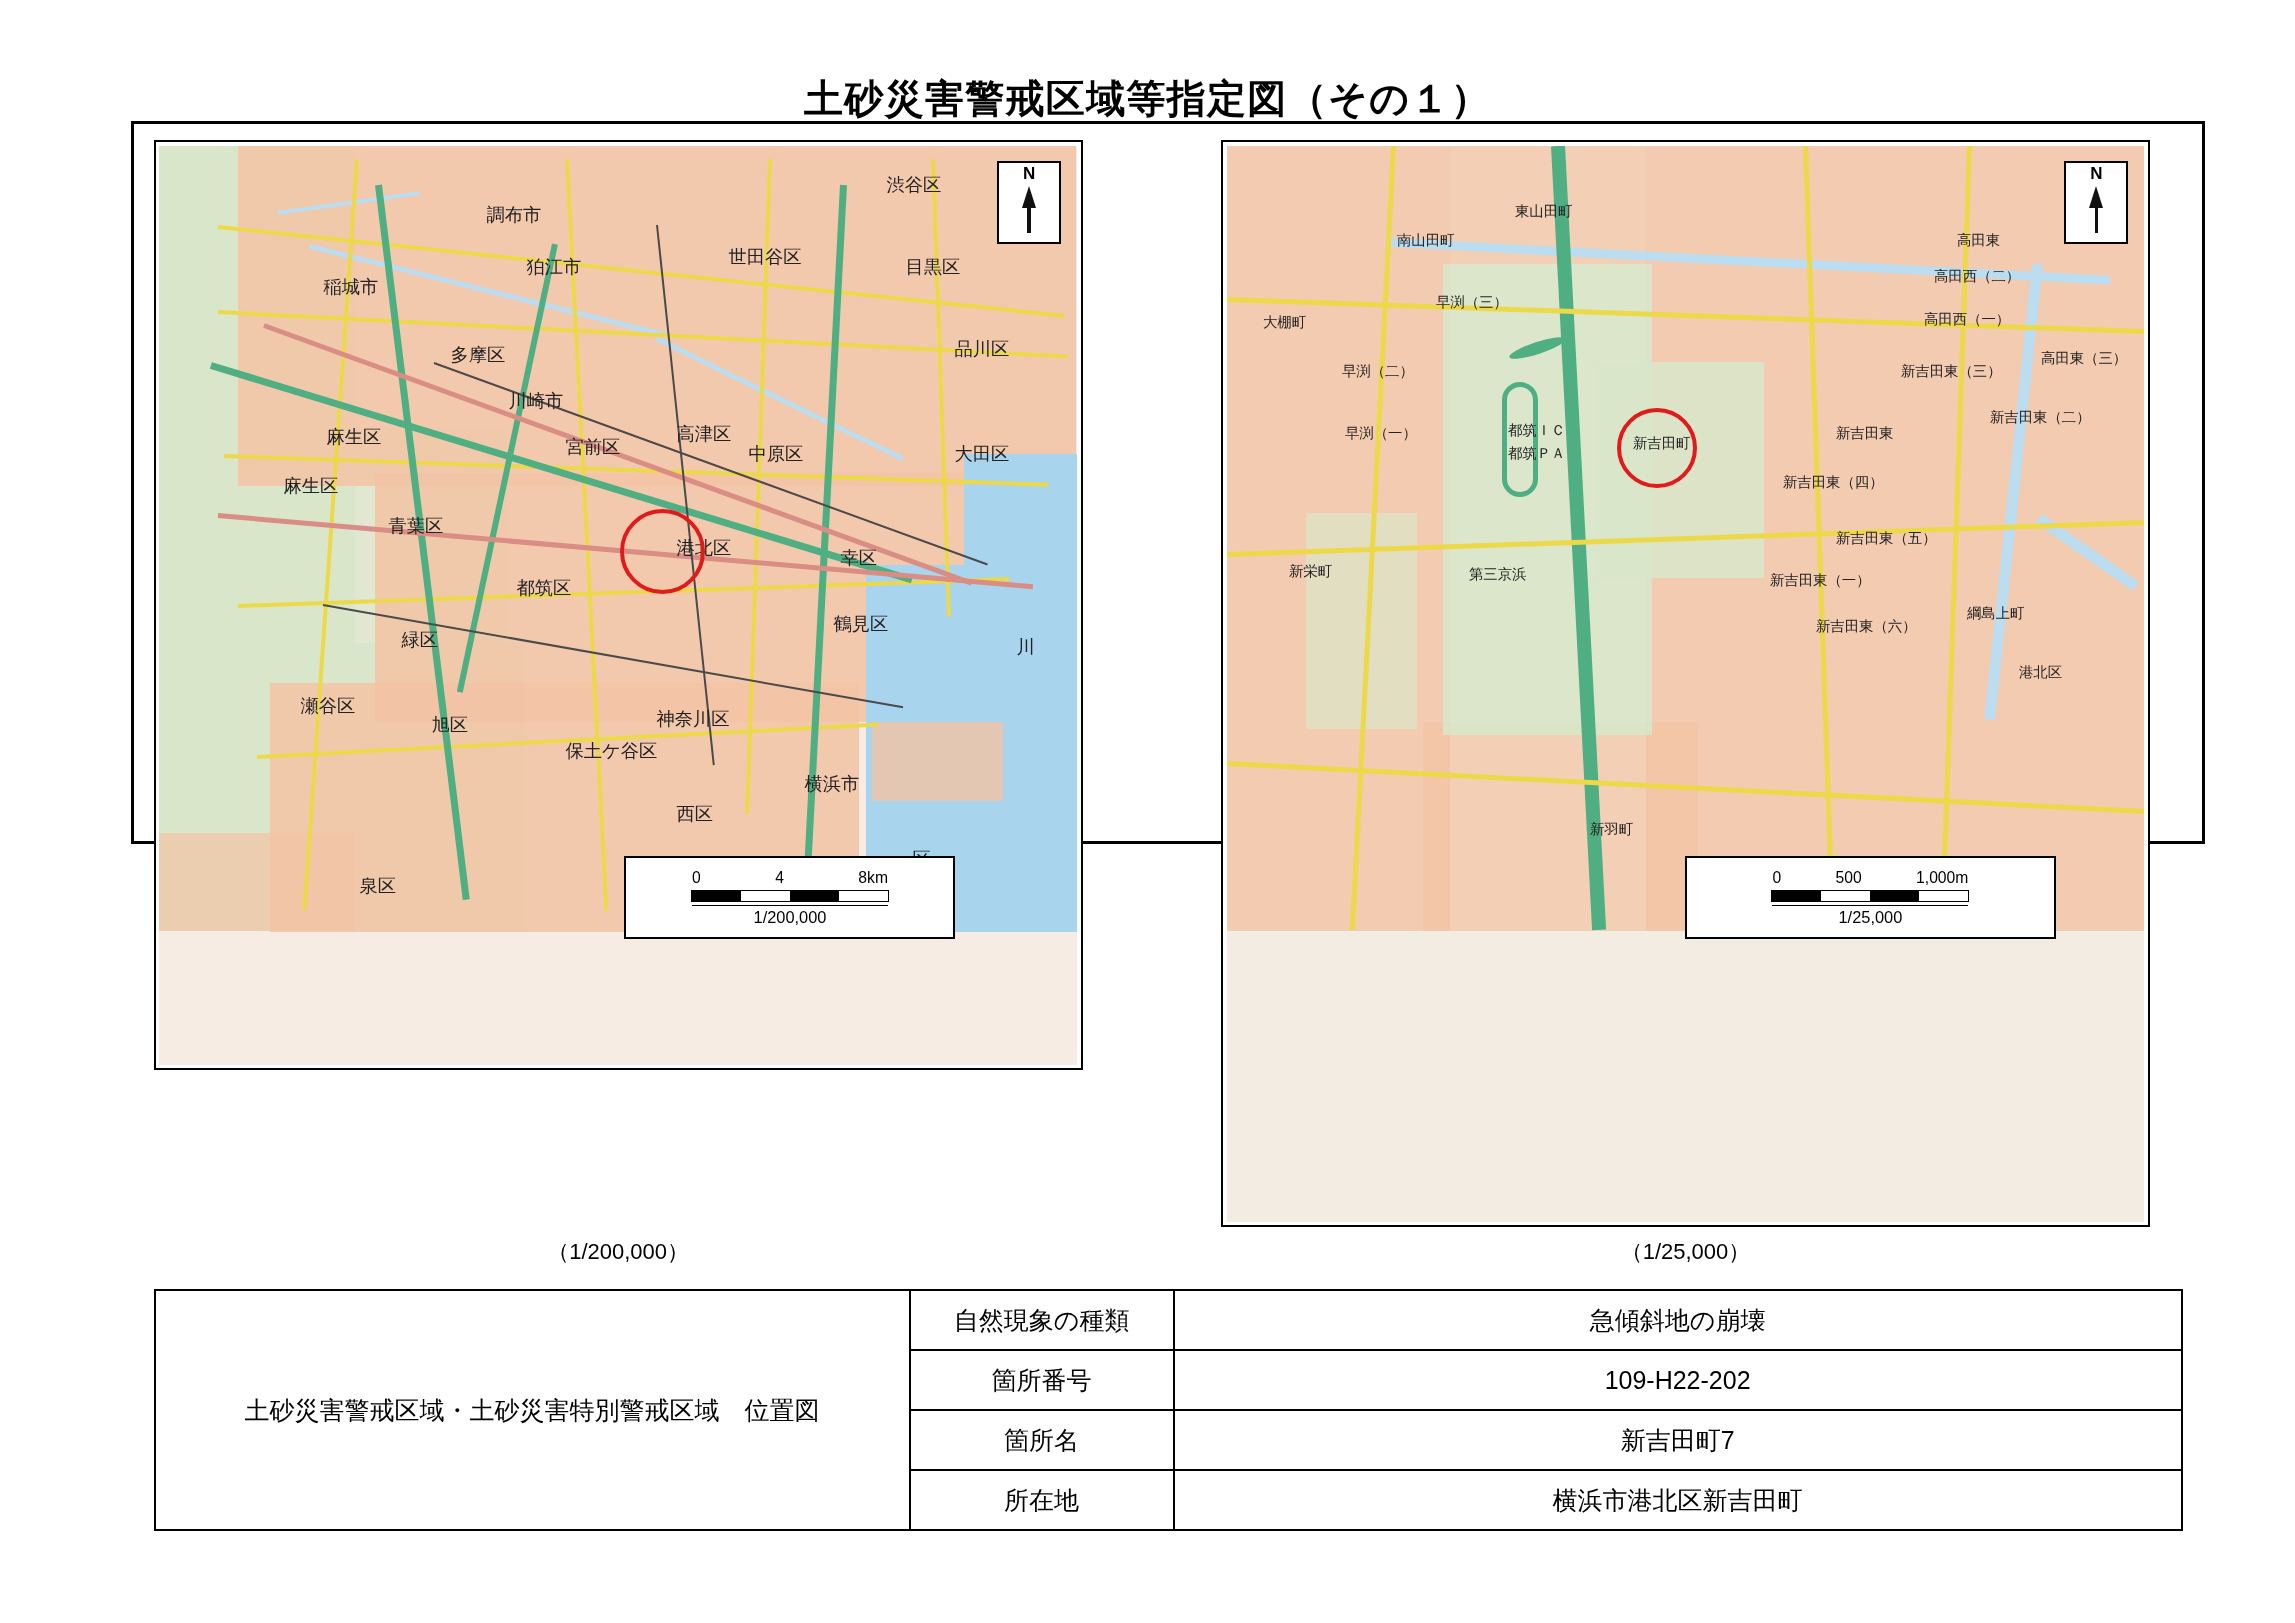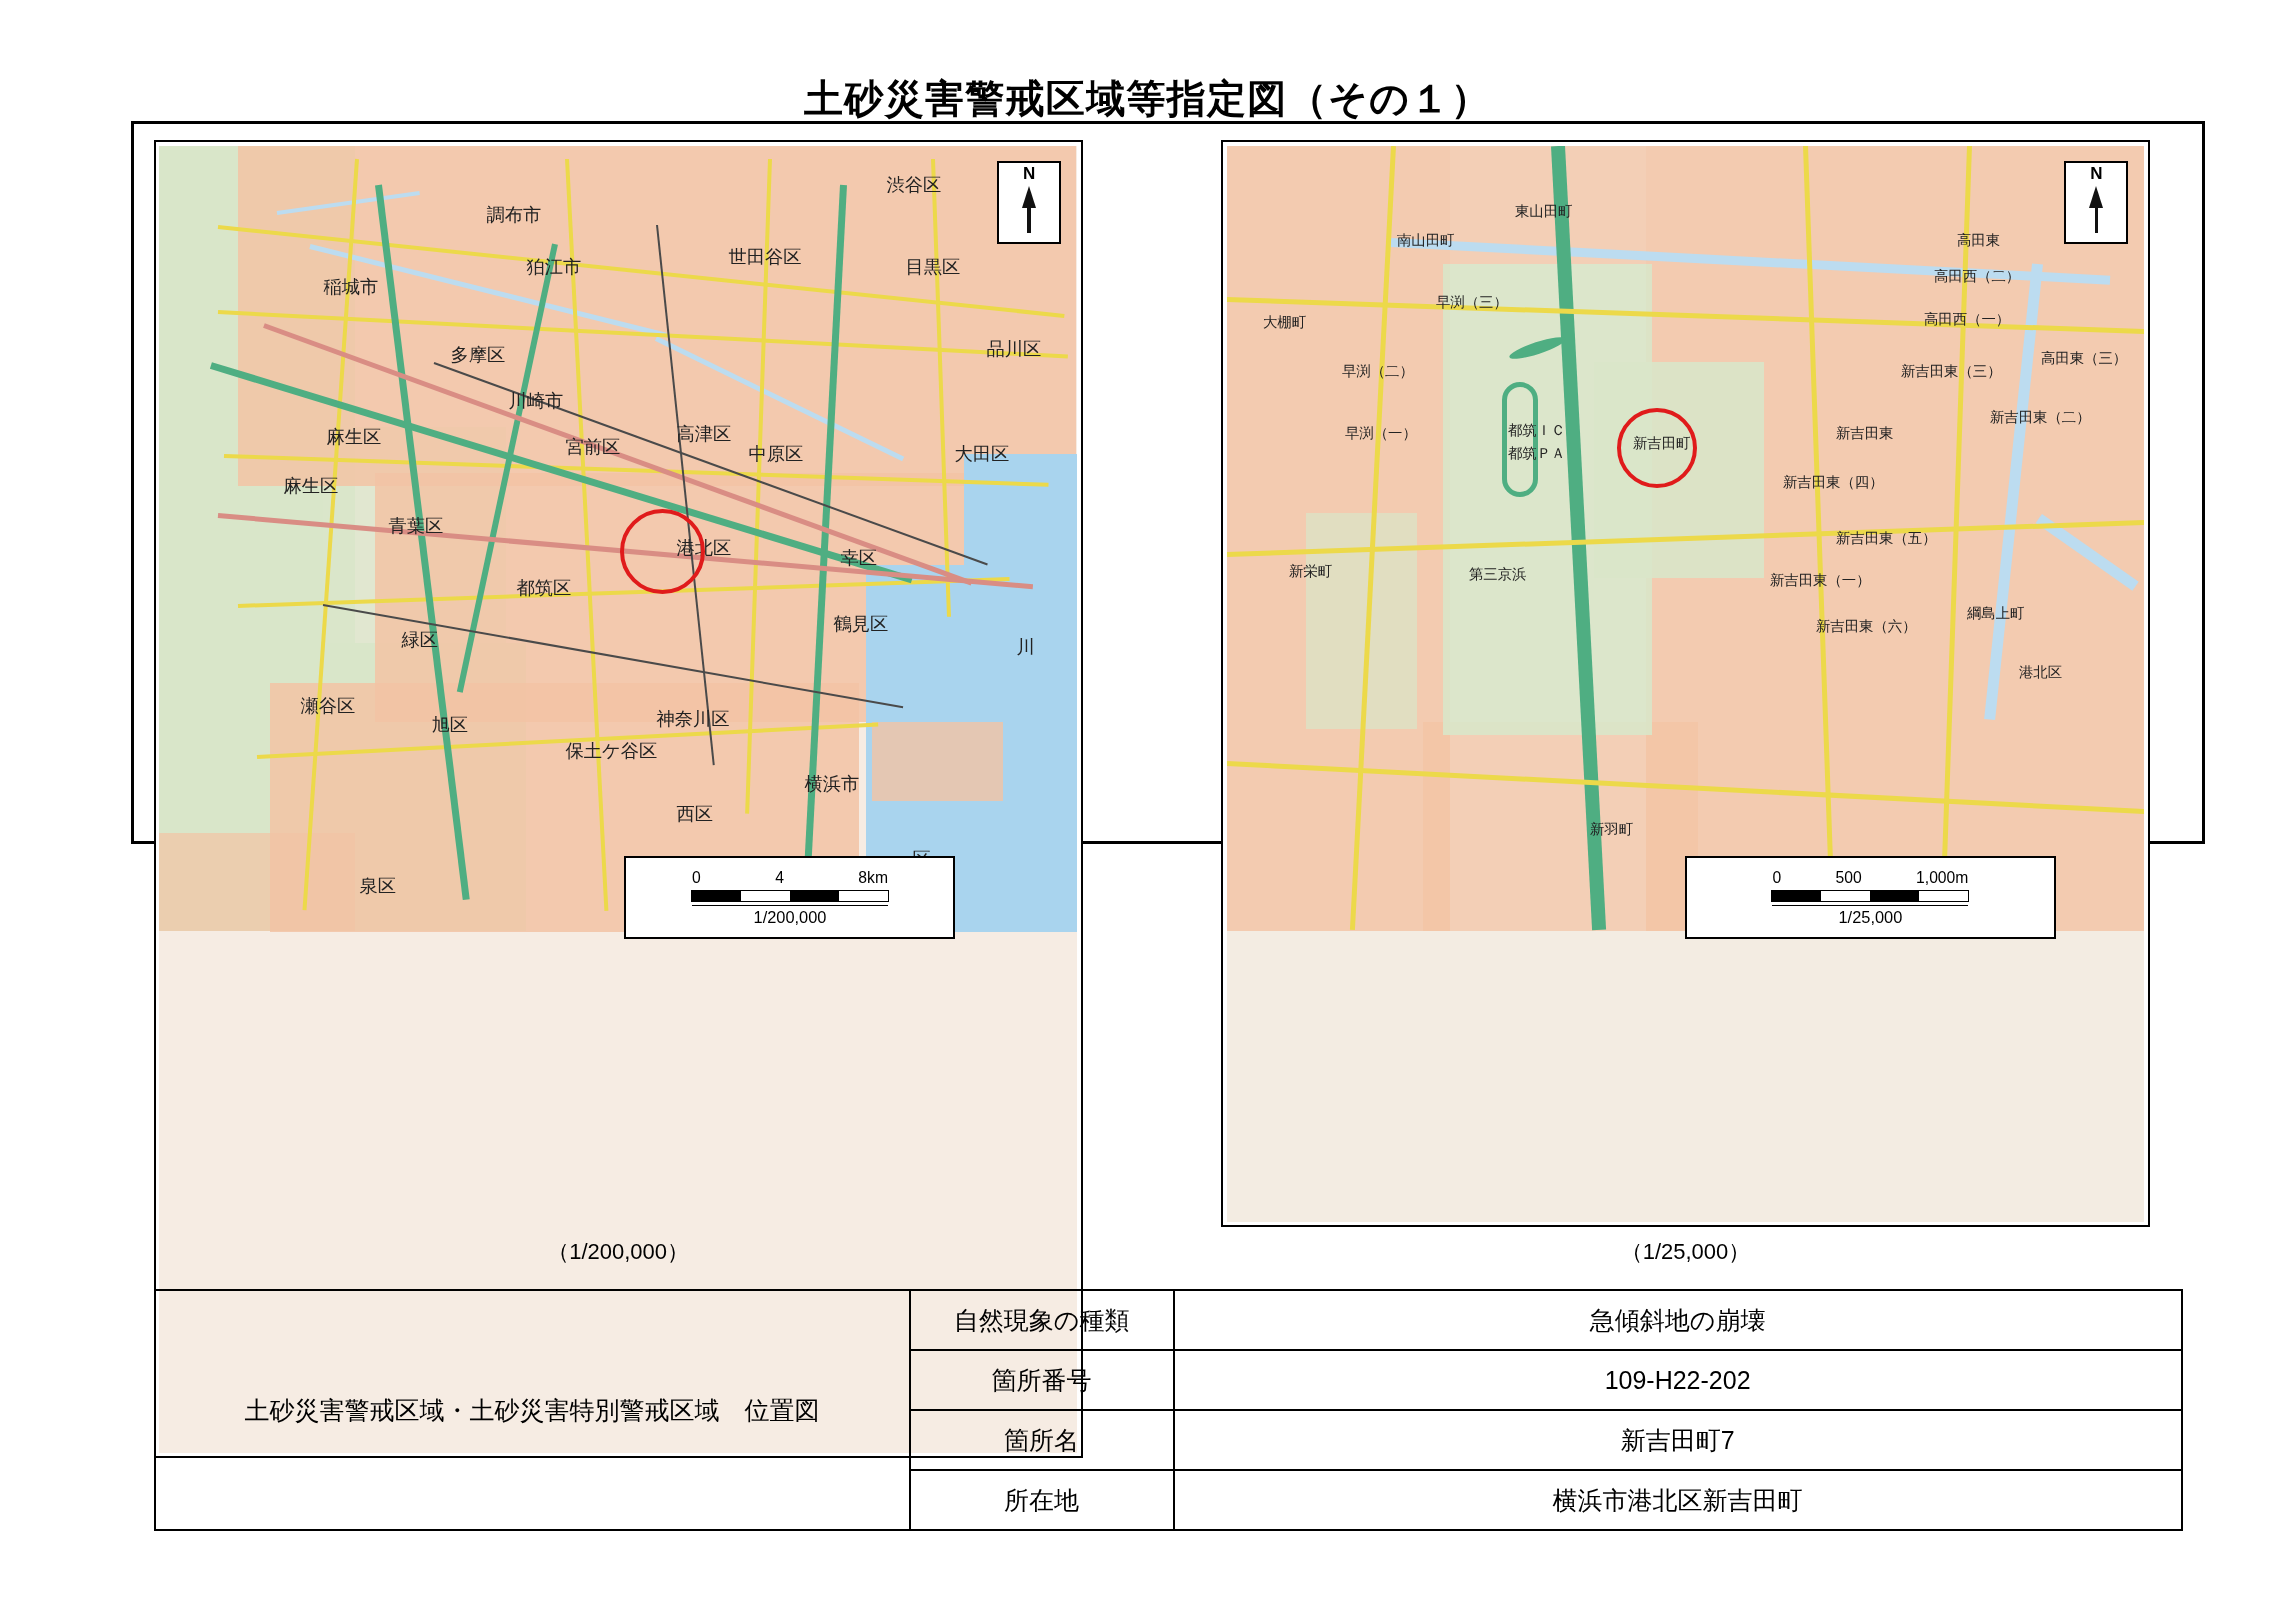--- a/index.html
+++ b/index.html
@@ -12,21 +12,21 @@
   }
   
   .main-box{
     position:absolute;left:131px;top:121px;width:2074px;height:723px;
     border:3.3px solid #000;box-sizing:border-box;background:#fff;
   }
 
   .map-panel{
     position:absolute;border:2.6px solid #000;box-sizing:border-box;background:#fff;overflow:hidden;
   }
-  #map-left{left:19.6px;top:16.4px;width:929px;height:1318px;text-decoration:underline;}
+  #map-left{left:19.6px;top:16.4px;width:929px;height:930px;text-decoration:underline;}
   #map-right{left:1087px;top:16.4px;width:929px;height:1087px;}
 
   .map-canvas{position:absolute;inset:3.9px;overflow:hidden;}
 
   .map-caption{
     position:absolute;text-align:center;font-size:22px;
   }
 
   .table-wrap{position:absolute;left:19.6px;top:1165px;width:2029px;}
   table.info{border-collapse:collapse;width:2029px;table-layout:fixed;}
@@ -126,21 +126,21 @@
         <div class="rail" style="left:497px;top:79px;width:2px;height:543px;transform:rotate(-6deg);transform-origin:top;"></div>
 
         <div id="left-labels">
             <div class="pt ward" style="left: 727px; top: 26px;">渋谷区</div>
             <div class="pt ward" style="left: 327px; top: 56px;">調布市</div>
             <div class="pt ward" style="left: 367px; top: 108px;">狛江市</div>
             <div class="pt ward" style="left: 569px; top: 98px;">世田谷区</div>
             <div class="pt ward" style="left: 746px; top: 108px;">目黒区</div>
             <div class="pt ward" style="left: 164px; top: 128px;">稲城市</div>
             <div class="pt ward" style="left: 291px; top: 196px;">多摩区</div>
-            <div class="pt ward" style="left: 795px; top: 190px; margin-left: 32px;">品川区</div>
+            <div class="pt ward" style="left: 795px; top: 190px;">品川区</div>
             <div class="pt ward" style="left: 321px; top: 242px; margin-left: 28px;">川崎市</div>
             <div class="pt ward" style="left: 406px; top: 288px;">宮前区</div>
             <div class="pt ward" style="left: 517px; top: 275px;">高津区</div>
             <div class="pt ward" style="left: 167px; top: 278px;">麻生区</div>
             <div class="pt ward" style="left: 589px; top: 295px;">中原区</div>
             <div class="pt ward" style="left: 795px; top: 295px;">大田区</div>
             <div class="pt ward" style="left: 124px; top: 327px;">麻生区</div>
             <div class="pt ward" style="left: 229px; top: 367px;">青葉区</div>
             <div class="pt ward" style="left: 517px; top: 389px;">港北区</div>
             <div class="pt ward" style="left: 681px; top: 399px;">幸区</div>

